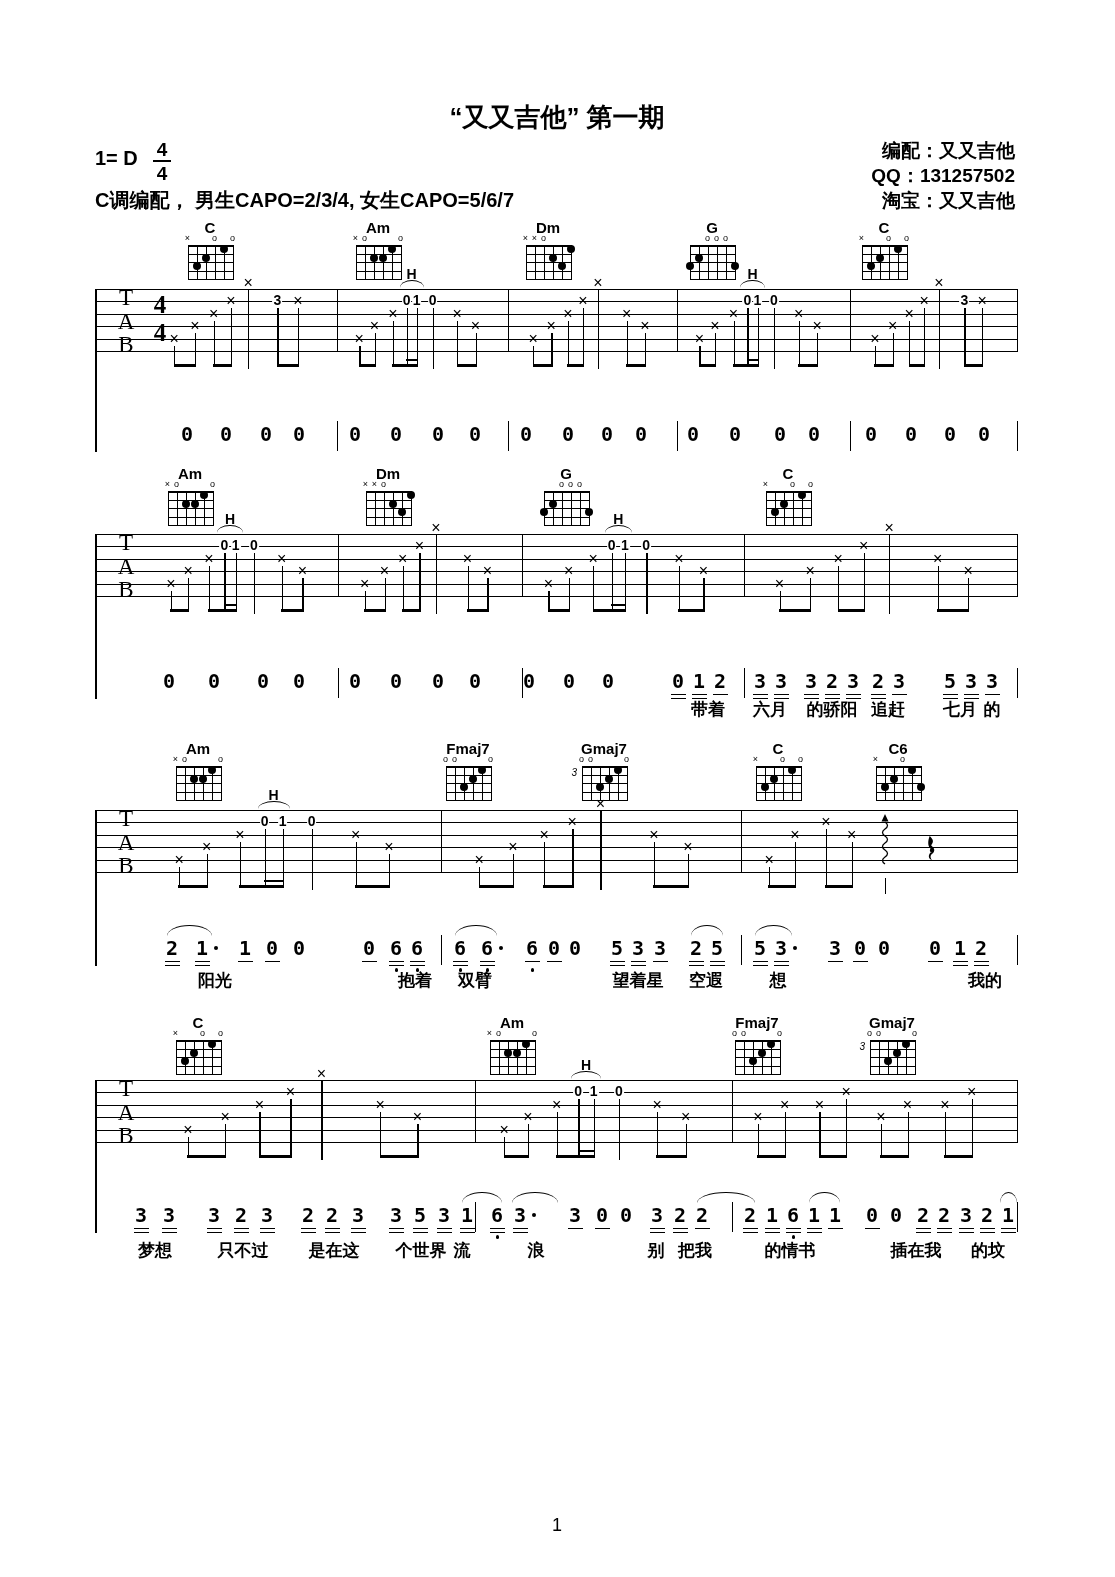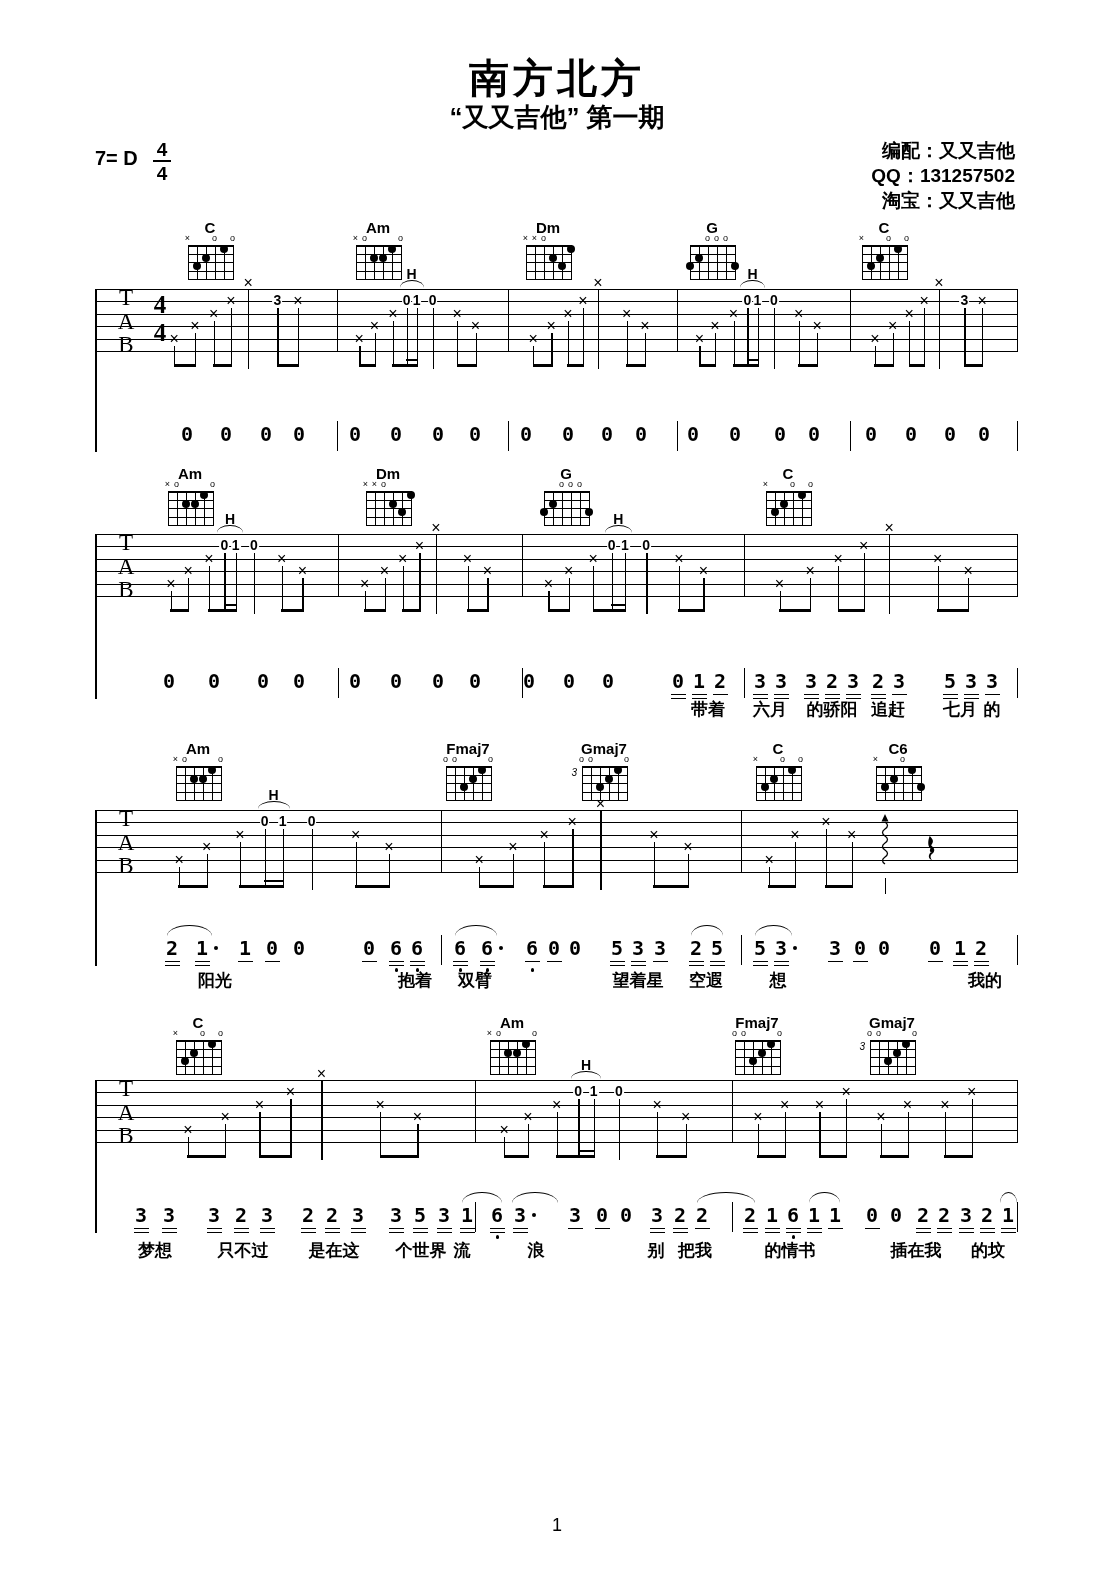--- a/index.html
+++ b/index.html
@@ -24,27 +24,27 @@
   .arc{position:absolute;border-top:1.6px solid #000;border-radius:50% 50% 0 0/100% 100% 0 0}
   .jn{font-size:20px;font-weight:bold;font-family:"DejaVu Sans Mono",monospace}
   .lyr{font-size:17px;font-weight:bold}
   .pagenum{font-size:18px}
   .frnum{position:absolute;font-size:19px;font-weight:bold;line-height:1;transform:translateX(-50%)}
 </style>
 </head>
 <body>
 
 <div id="page">
-  <div class="t title" style="left:557px;top:58px">南方北方</div>
   <div class="t subtitle" style="left:557px;top:104px">“又又吉他” 第一期</div>
 
-  <div class="la meta" style="left:95px;top:148px">7= D</div>
+  <div class="la meta" style="left:95px;top:148px">1= D</div>
   <div class="frnum" style="left:162px;top:140px">4</div>
   <div class="hl" style="left:153px;top:160px;width:18px;height:1.6px"></div>
   <div class="frnum" style="left:162px;top:164px">4</div>
+  <div class="la meta" style="left:95px;top:190px">C调编配， 男生CAPO=2/3/4, 女生CAPO=5/6/7</div>
 
   <div class="metaR" style="top:138px">编配：又又吉他</div>
   <div class="metaR" style="top:163px">QQ：131257502</div>
   <div class="metaR" style="top:188px">淘宝：又又吉他</div>
 
   <div id="score" style="position:absolute;inset:0">
       <div class="t chname" style="left: 210px; top: 220px;">C</div>
       <div class="hl" style="left: 187.5px; top: 245px; width: 45px; height: 1.6px;"></div>
       <div class="hl" style="left: 187.5px; top: 253.5px; width: 45px; height: 1px;"></div>
       <div class="hl" style="left: 187.5px; top: 262px; width: 45px; height: 1px;"></div>

